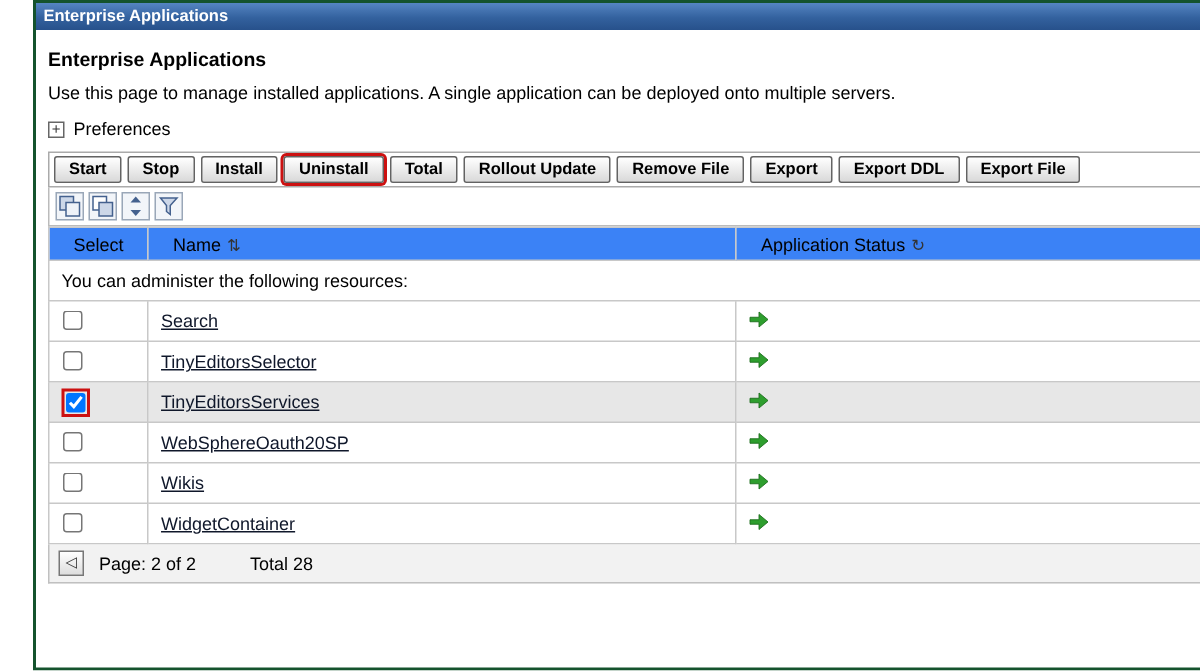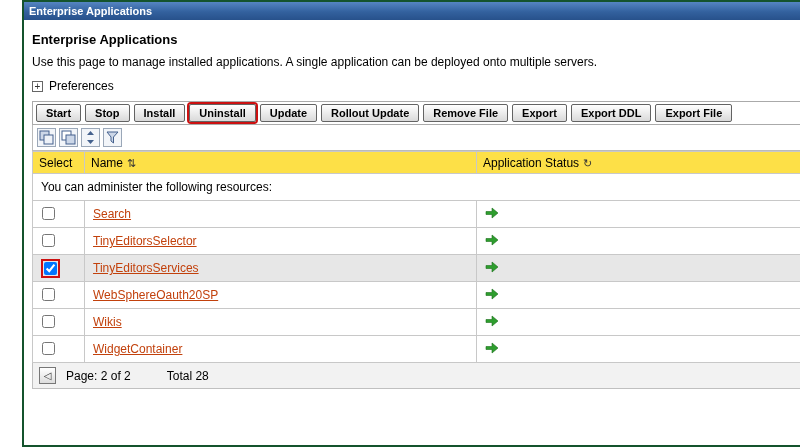--- a/index.html
+++ b/index.html
@@ -84,35 +84,35 @@
     width: 100%;
     border-collapse: collapse;
     border: 1px solid #c0c0c0;
   }
   table.apps th, table.apps td {
     border: 1px solid #c8c8c8;
     text-align: left;
     vertical-align: middle;
   }
   table.apps th {
-    background: #fde047;
+    background: #3b82f6;
     font-weight: normal;
     height: 22px;
-    padding: 2px 6px;
+    padding: 2px 16px;
   }
   td.caption-cell {
     background: #e9e9e9;
     height: 20px;
     padding: 2px 6px;
   }
   table.apps td { height: 27px; padding: 2px 8px; background: #fff; }
   tr.row-highlighted td { background: #e7e7e7; }
   .c-select { width: 52px; }
   .c-name  { width: 392px; }
-  a.app-link { color: #c2410c; text-decoration: underline; cursor: pointer; }
+  a.app-link { color: #0f172a; text-decoration: underline; cursor: pointer; }
   .sort-icon { color: #333; font-size: 11px; margin-left: 4px; cursor: pointer; }
   .cb-wrap { display: inline-block; padding: 1px; line-height: 0; }
   .cb-wrap.red-box { border: 2px solid #cc1111; }
   input[type=checkbox] { width: 13px; height: 13px; margin: 0; }
   
   .pagination {
     border: 1px solid #c0c0c0;
     border-top: none;
     background: #f2f2f2;
     height: 26px;
@@ -151,21 +151,21 @@
     <div class="prefs">
       <span class="expander"></span>
       <span>Preferences</span>
     </div>
 
     <div class="btnbar">
       <button class="wbtn">Start</button>
       <button class="wbtn">Stop</button>
       <button class="wbtn">Install</button>
       <button class="wbtn red-outline">Uninstall</button>
-      <button class="wbtn">Update</button>
+      <button class="wbtn">Total</button>
       <button class="wbtn">Rollout Update</button>
       <button class="wbtn">Remove File</button>
       <button class="wbtn">Export</button>
       <button class="wbtn">Export DDL</button>
       <button class="wbtn">Export File</button>
     </div>
 
     <div class="iconbar">
       <span class="tool-icon">
         <svg width="15" height="15">

